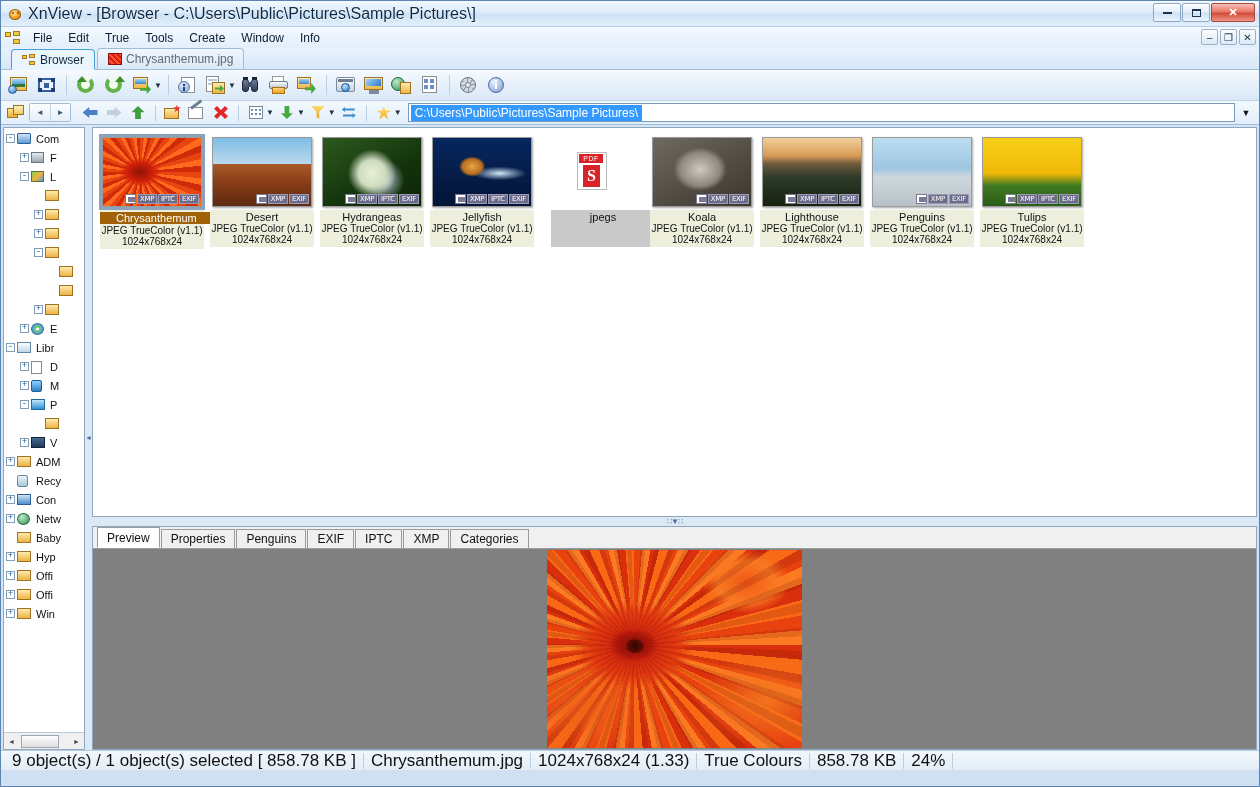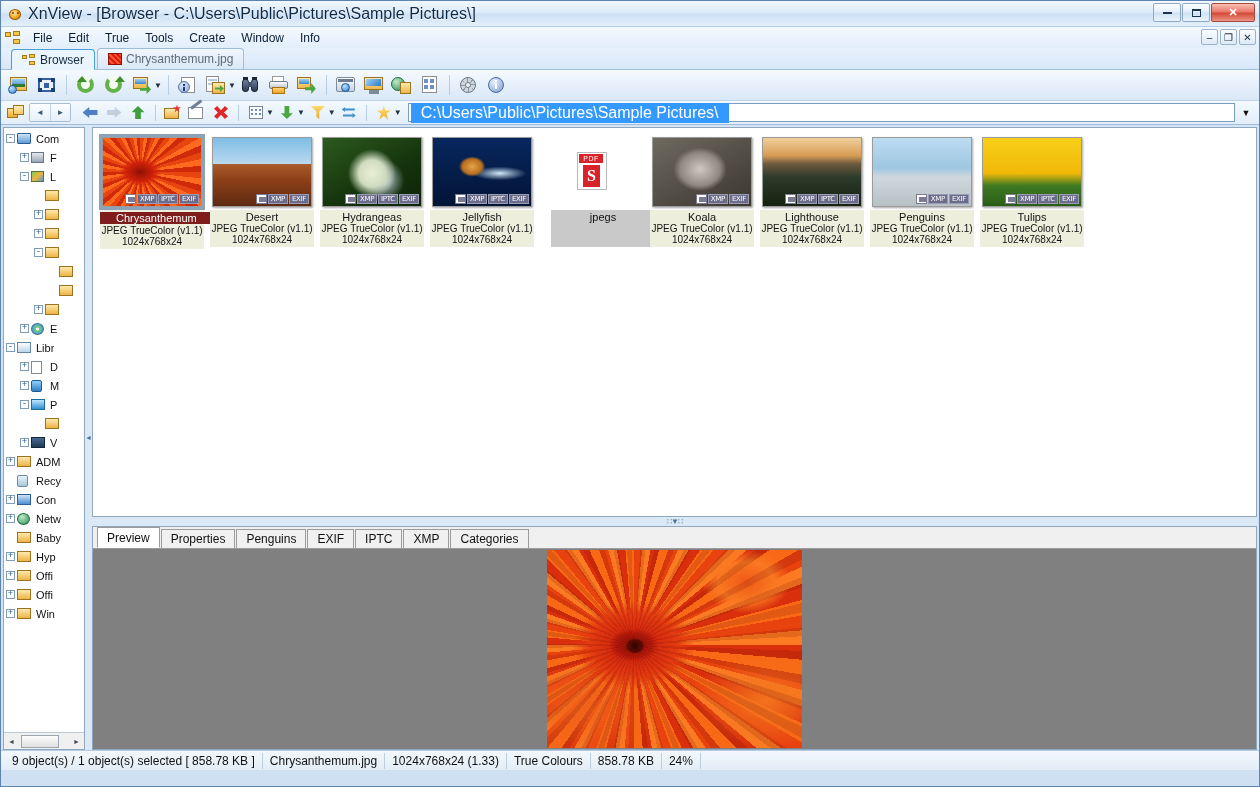--- a/index.html
+++ b/index.html
@@ -102,21 +102,21 @@
     border-bottom:1px solid #9fbdd8;
   }
   .navbox { display:flex; border:1px solid #a6bed4; border-radius:2px; overflow:hidden; margin-right:6px;}
   .navbox div { width:20px; height:17px; display:flex; align-items:center; justify-content:center;
     background:linear-gradient(180deg,#fcfdff,#e6eff9); font-size:8px; color:#3b5a78; }
   .navbox div+div { border-left:1px solid #c2d4e4; }
   .addr {
     flex:1; height:19px; border:1px solid #7a9cbd; background:#fff;
     display:flex; align-items:center; padding:0 2px; margin-left:4px;
   }
-  .addr .sel { background:#3399ff; color:#fff; padding:1px 10px; font-size:16px; white-space:nowrap;}
+  .addr .sel { background:#3399ff; color:#fff; padding:1px 4px; font-size:12px; white-space:nowrap;}
   .addr-caret { width:18px; height:19px; display:flex; align-items:center; justify-content:center;
     font-size:9px; color:#111; }
 
   
   .body { display:flex; height:625px; background:#d6e5f5; }
 
   
   .treepane {
     width:82px; background:#fff; border:1px solid #8fa8bf;
     margin:2px 0 0 2px; position:relative; overflow:hidden;
@@ -162,21 +162,21 @@
     background:rgba(255,255,255,.0); }
   .bdg { font-size:7px; line-height:9px; height:10px; padding:0 2px; color:#fff;
     background:#6b6b8a; border:1px solid #9b9bb5; font-family:"DejaVu Sans", sans-serif;
     letter-spacing:-.3px; }
   .bdg.sq { width:11px; background:#fff; border:1px solid #7a7a95; }
   .bdg.sq b { display:block; width:7px; height:5px; background:#7a7a95; margin:2px auto 0; }
   .label {
     width:104px; background:#eeeedd; text-align:center; padding:1px 0 2px;
   }
   .label .nm { font-size:11px; color:#111; }
-  .label .nm.selnm { background:#7f1d1d; color:#fff; display:inline-block; padding:0 16px;text-align:right; }
+  .label .nm.selnm { background:#a16207; color:#fff; display:inline-block; padding:0 16px;text-align:right; }
   .label .ln { font-size:10px; color:#111; }
   .thumb.folderitem .label { background:#c9c9c9;margin-left:22px; }
   .thumb.folderitem .label .ln { color:#c9c9c9; }
 
   
   .hsplit { height:9px; display:flex; align-items:center; justify-content:center; background:#dbe8f6; }
   .hsplit .grip2 { font-size:8px; color:#4a6e96; letter-spacing:-1px; }
 
   
   .previewpane { flex:1; display:flex; flex-direction:column; background:#fff;
@@ -204,21 +204,21 @@
   .chrys::after { content:""; position:absolute; inset:0;
     background:
       repeating-conic-gradient(from 12deg at 34% 48%,
         rgba(120,10,0,.30) 0deg 3deg, rgba(255,150,60,.10) 3deg 8deg);
     mix-blend-mode:multiply; opacity:.55; }
   .chrys .core { position:absolute; left:31%; top:45%; width:7%; height:7%;
     background:radial-gradient(circle,#2e0400 0%,#6d0c03 70%,rgba(109,12,3,0) 100%); border-radius:50%; }
 
   
   .statusbar {
-    height:20px; display:flex; align-items:center; font-size:12px; color:#111;
+    height:20px; display:flex; align-items:center; font-size:17px; color:#111;
     background:linear-gradient(180deg,#f2f7fc,#e3edf7);
     border-top:1px solid #b7cade; padding-left:4px;
   }
   .sbcell { padding:0 7px; height:16px; display:flex; align-items:center;
             border-right:1px solid #bfcedd; white-space:nowrap;}
   .sbcell:last-child { border-right:none; }
   .sbgrip { margin-left:auto; width:14px; height:14px; margin-right:2px; }
 </style>
 </head>
 <body>

